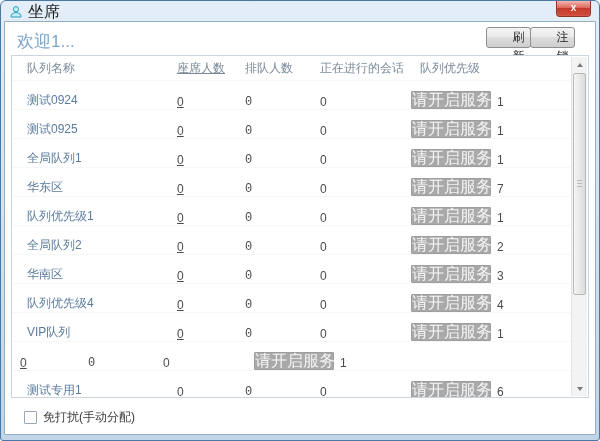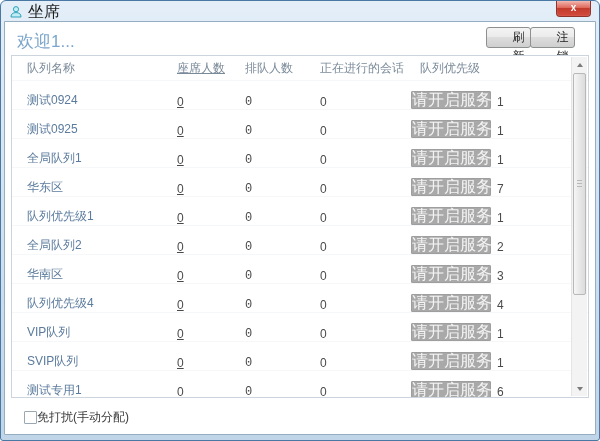--- a/index.html
+++ b/index.html
@@ -74,21 +74,21 @@
   .sb-thumb{
     position:absolute; left:1px; right:1px; top:16px; height:222px;
     background:linear-gradient(90deg,#f6f6f6,#e9e9e9 45%,#dcdcdc);
     border:1px solid #b8b8b8; border-radius:2px; cursor:pointer;
   }
   .sb-grip{
     position:absolute; left:3px; right:3px; top:50%; height:7px; margin-top:-4px;
     background:repeating-linear-gradient(#b9b9b9 0 1px, transparent 1px 3px);
   }
   
-  .footer{ position:absolute; left:6px; right:23px; top:376px; height:38px; display:flex; align-items:center; padding-left:13px; gap:0; background:#fff;text-align:right; }
+  .footer{ position:absolute; left:6px; right:23px; top:376px; height:38px; display:flex; align-items:center; padding-left:13px; gap:6px; background:#fff;text-align:right; }
   .checkbox{ width:13px; height:13px; background:#fff; border:1px solid #9aa8b5; border-radius:1px; cursor:pointer; }
   .footer-label{ font-size:12px; color:#3c3c3c; }
   .user-icon{ width:14px; height:14px; display:inline-block; }
 </style>
 </head>
 <body>
 
 <div class="window">
   <div class="titlebar">
     <span class="user-icon">
@@ -211,21 +211,20 @@
           <div class="c-n1 num">0</div>
           <div class="c-n2 num">0</div>
           <div class="c-n3 num">0</div>
           <div class="c-st">
             <div class="svc-btn">请开启服务</div>
           </div>
           <div class="c-pri">1</div>
         </div>
 
         <div class="row">
-          <div class="c-name">SVIP队列</div>
           <div class="c-n1 num">0</div>
           <div class="c-n2 num">0</div>
           <div class="c-n3 num">0</div>
           <div class="c-st">
             <div class="svc-btn">请开启服务</div>
           </div>
           <div class="c-pri">1</div>
         </div>
 
         <div class="row">

